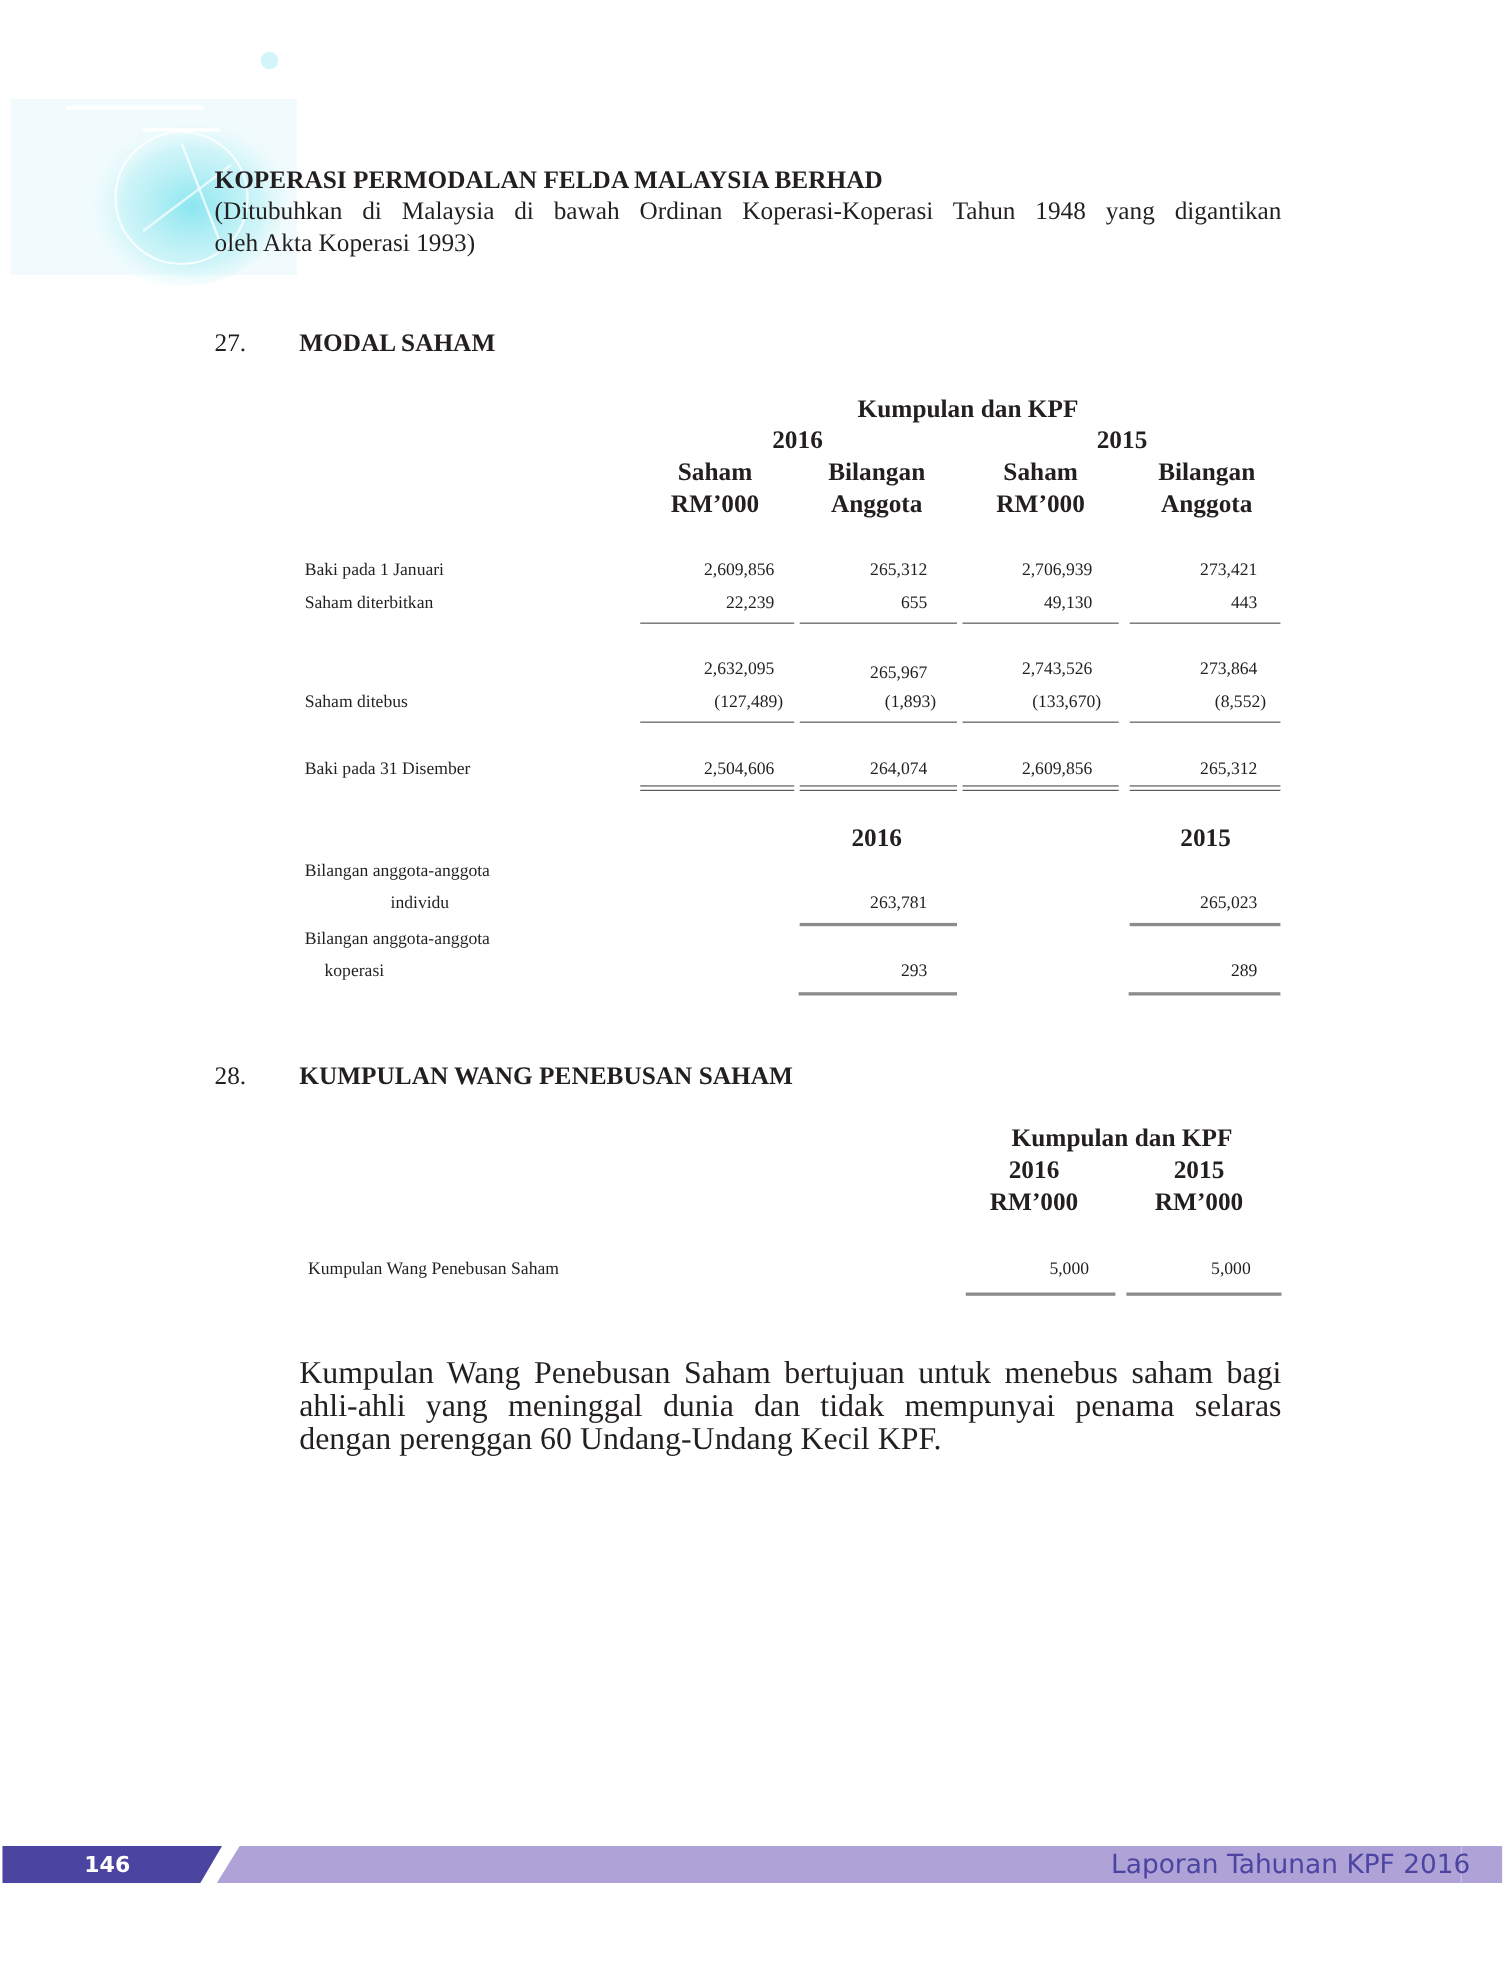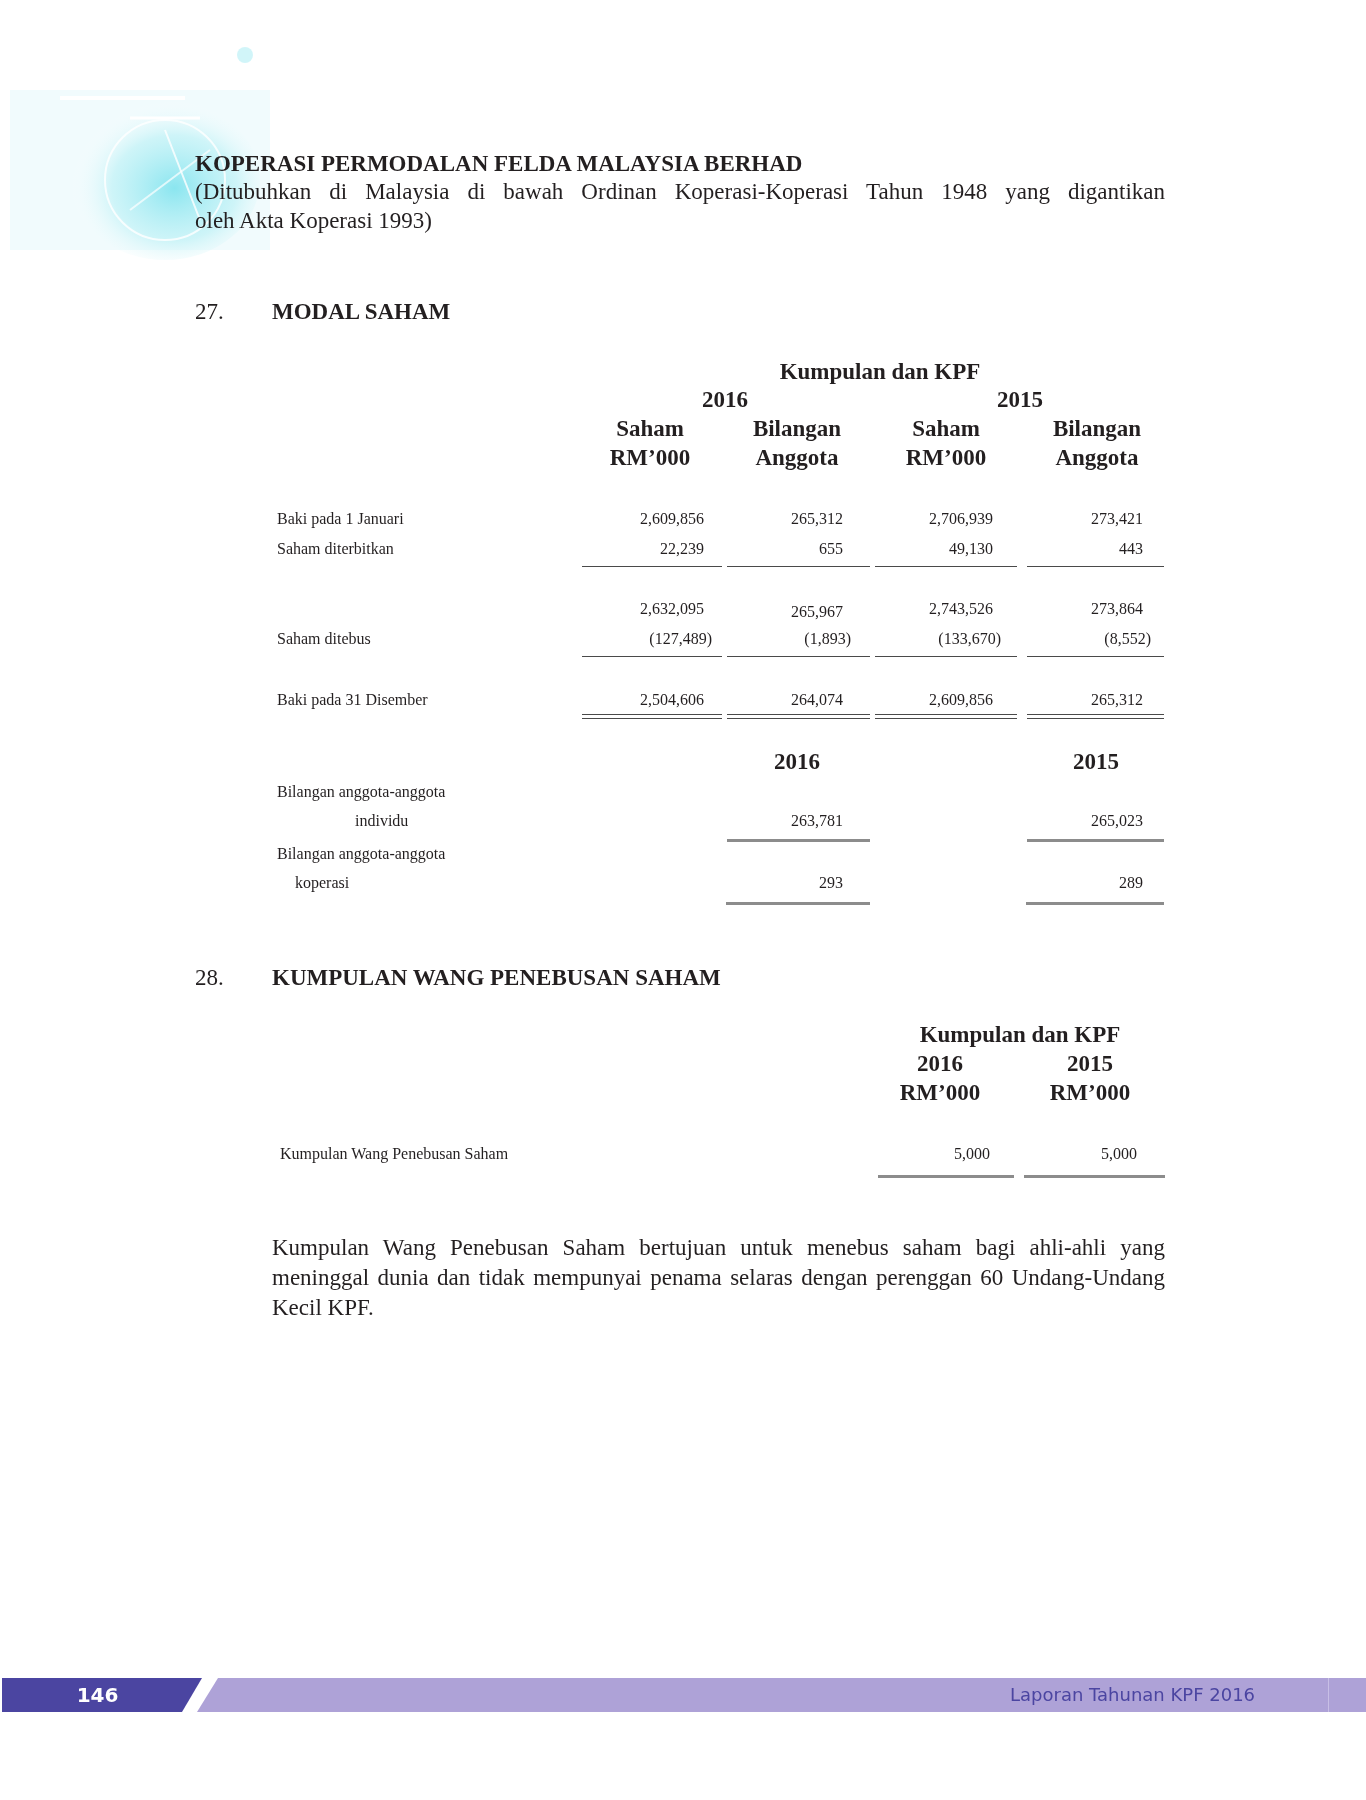--- a/index.html
+++ b/index.html
@@ -16,22 +16,22 @@
   .thick { position: absolute; height: 3px; background: #8c8c8c; }
   .decor { position: absolute; left: 0; top: 40px; width: 300px; height: 230px; }
   .footer-left { position: absolute; left: 2px; top: 1678px; width: 200px; height: 34px; background: #4b45a1;
                  clip-path: polygon(0 0, 100% 0, 90% 100%, 0 100%); }
   .footer-right { position: absolute; left: 197px; top: 1678px; width: 1169px; height: 34px; background: #aea2d7;
                   clip-path: polygon(21px 0, 100% 0, 100% 100%, 0 100%); }
   .footer-edge { position: absolute; left: 1328px; top: 1678px; width: 1px; height: 34px; background: #c8bfe6; }
   .page-num { position: absolute; left: 60px; top: 1683px; width: 75px; text-align: center;
               font-family: "DejaVu Sans", sans-serif; font-weight: bold; font-size: 20px; color: #ffffff; line-height: 24px; }
   .footer-title { position: absolute; left: 1010px; top: 1683px; font-family: "DejaVu Sans", sans-serif;
-                  font-size: 18px; color: #4b45a1; line-height: 24px; white-space: nowrap; }
-  .para { position: absolute; left: 272px; width: 893px; font-size: 23px; line-height: 30px; text-align: justify; }
+                  font-size: 24px; color: #4b45a1; line-height: 24px; white-space: nowrap; }
+  .para { position: absolute; left: 272px; width: 893px; font-size: 29px; line-height: 30px; text-align: justify; }
 </style>
 </head>
 <body>
 
 <svg class="decor" viewBox="0 0 300 230">
   <defs>
     <radialGradient id="g1" cx="0.55" cy="0.55" r="0.55">
       <stop offset="0" stop-color="#7fe3ee" stop-opacity="0.9"></stop>
       <stop offset="0.6" stop-color="#b7f0f5" stop-opacity="0.6"></stop>
       <stop offset="1" stop-color="#ffffff" stop-opacity="0"></stop>

